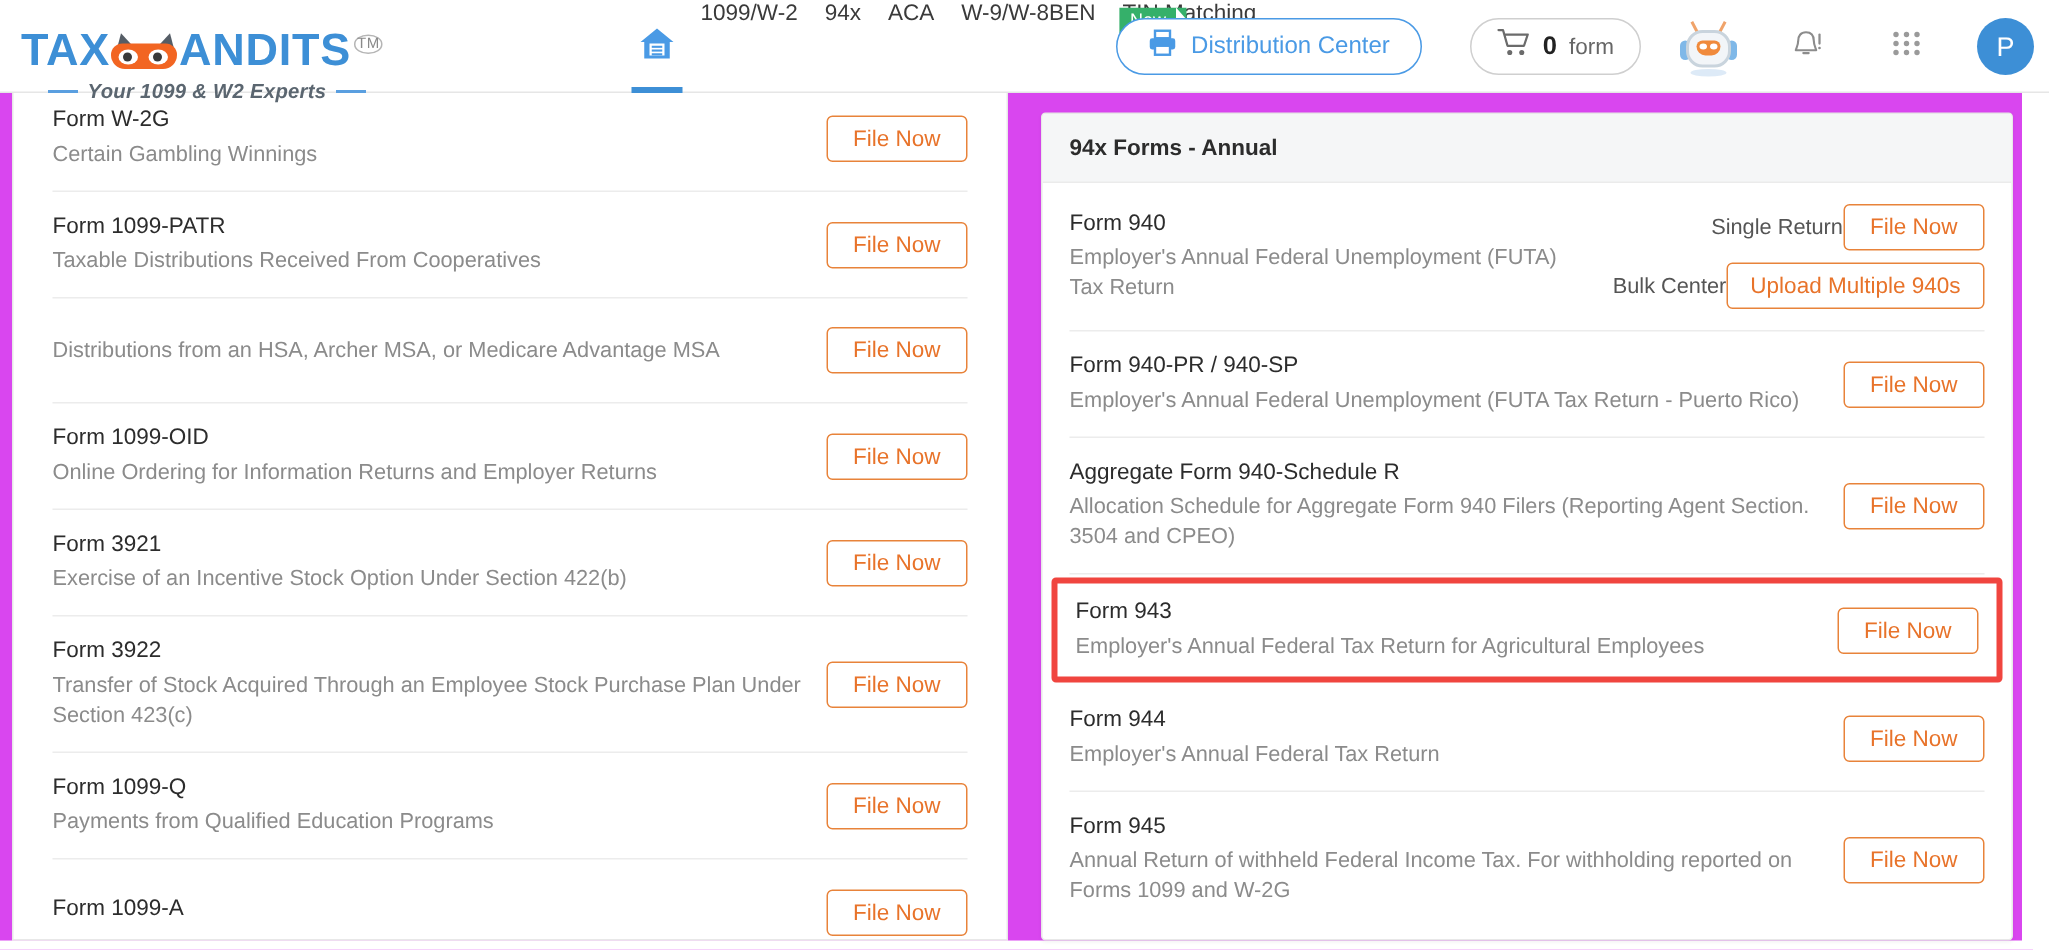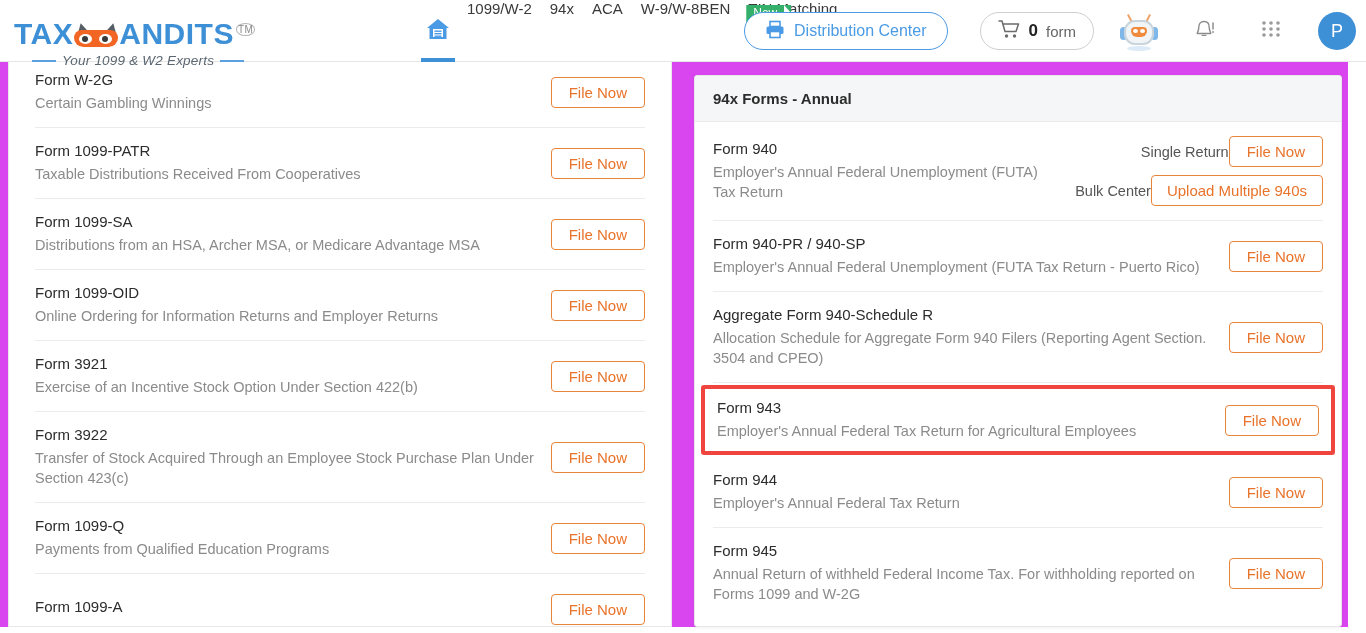--- a/index.html
+++ b/index.html
@@ -69,21 +69,21 @@
     border: 1px solid #b5b5b5; border-radius: 50%;
     padding: 0px 1px; line-height: 11px;
     display: inline-block; margin-left: 2px;
   }
   .logo-tagline {
     display: flex; align-items: center; gap: 6px;
     margin-top: 3px; padding-left: 18px;
   }
   .logo-tagline .bar { height: 2px; width: 30px; background: #5a9fe0; }
   .logo-tagline .tag-text {
-    font-size: 13.5px; font-style: italic; font-weight: normal;
+    font-size: 13.5px; font-style: italic; font-weight: bold;
     color: #5b6670; letter-spacing: 0.2px; white-space: nowrap;
   }
 
   
   .nav {
     position: absolute; left: 418px; top: 0;
     height: 62px; display: flex; align-items: center; gap: 0px;
   }
   .nav-home {
     position: relative; height: 62px; width: 40px;
@@ -397,21 +397,20 @@
           <div class="row-title">Form 1099-PATR</div>
           <div class="row-desc">Taxable Distributions Received From Cooperatives</div>
         </div>
         <div class="row-actions">
           <button class="btn-file">File Now</button>
         </div>
       </div>
 
       <div class="row">
         <div class="row-info">
-          <div class="row-title">Form 1099-SA</div>
           <div class="row-desc">Distributions from an HSA, Archer MSA, or Medicare Advantage MSA</div>
         </div>
         <div class="row-actions">
           <button class="btn-file">File Now</button>
         </div>
       </div>
 
       <div class="row">
         <div class="row-info">
           <div class="row-title">Form 1099-OID</div>

